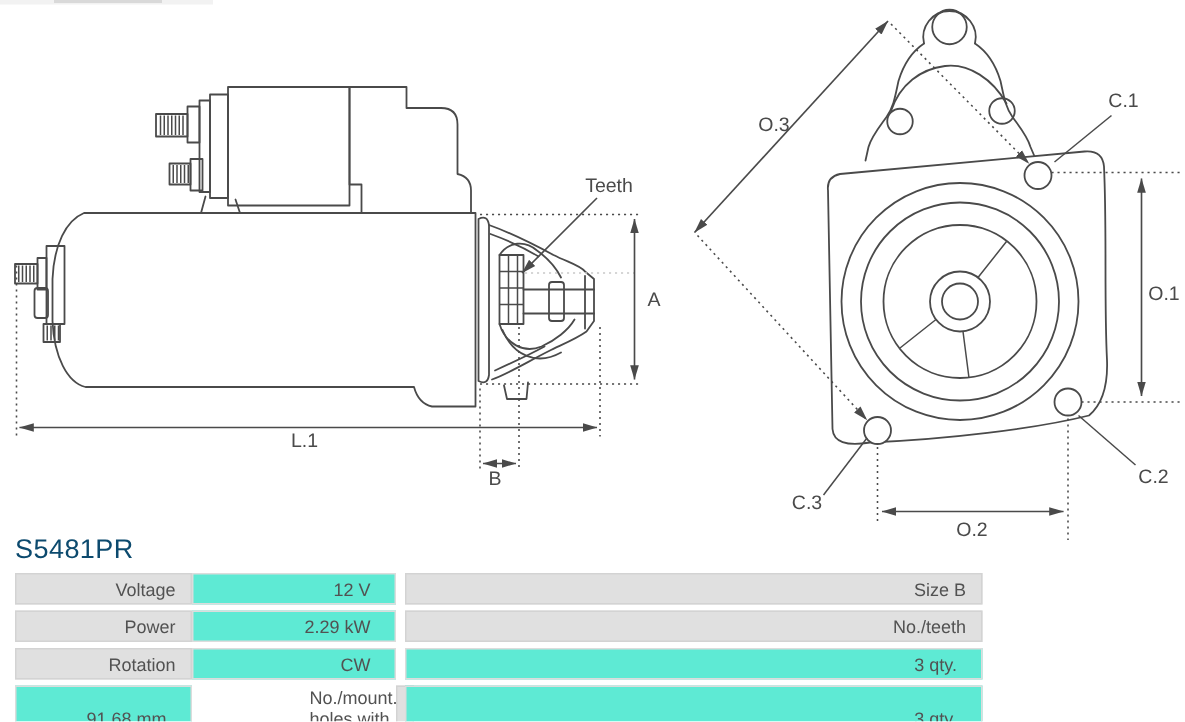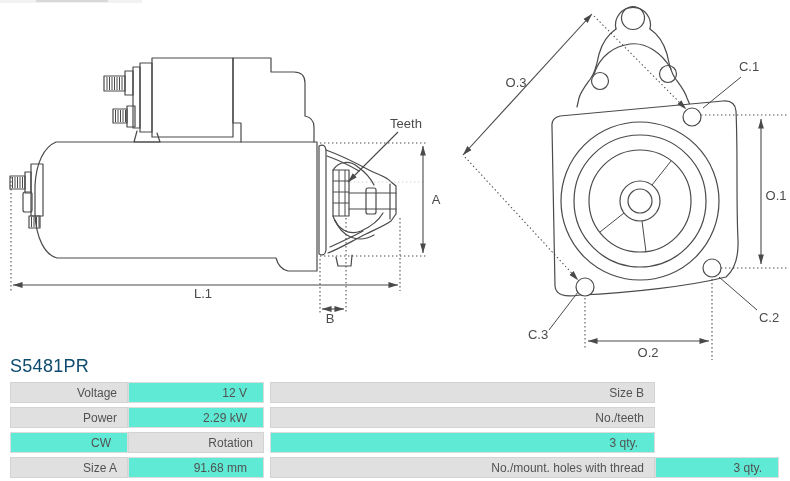--- a/index.html
+++ b/index.html
@@ -178,27 +178,26 @@
       <div class="spacer"></div>
       <div class="cell label">Size B</div>
     </div>
     <div class="spec-row">
       <div class="cell label">Power</div>
       <div class="cell value">2.29 kW</div>
       <div class="spacer"></div>
       <div class="cell label">No./teeth</div>
     </div>
     <div class="spec-row">
+      <div class="cell label">Rotation</div>
       <div class="cell value">CW</div>
-      <div class="cell label">Rotation</div>
       <div class="spacer"></div>
       <div class="cell value">3 qty.</div>
     </div>
     <div class="spec-row">
-      <div class="cell label">Size A</div>
       <div class="cell value">91.68 mm</div>
       <div class="spacer"></div>
       <div class="cell label">No./mount. holes with thread</div>
       <div class="cell value">3 qty.</div>
     </div>
   </div>
 
 </div>
 
 </body></html>

